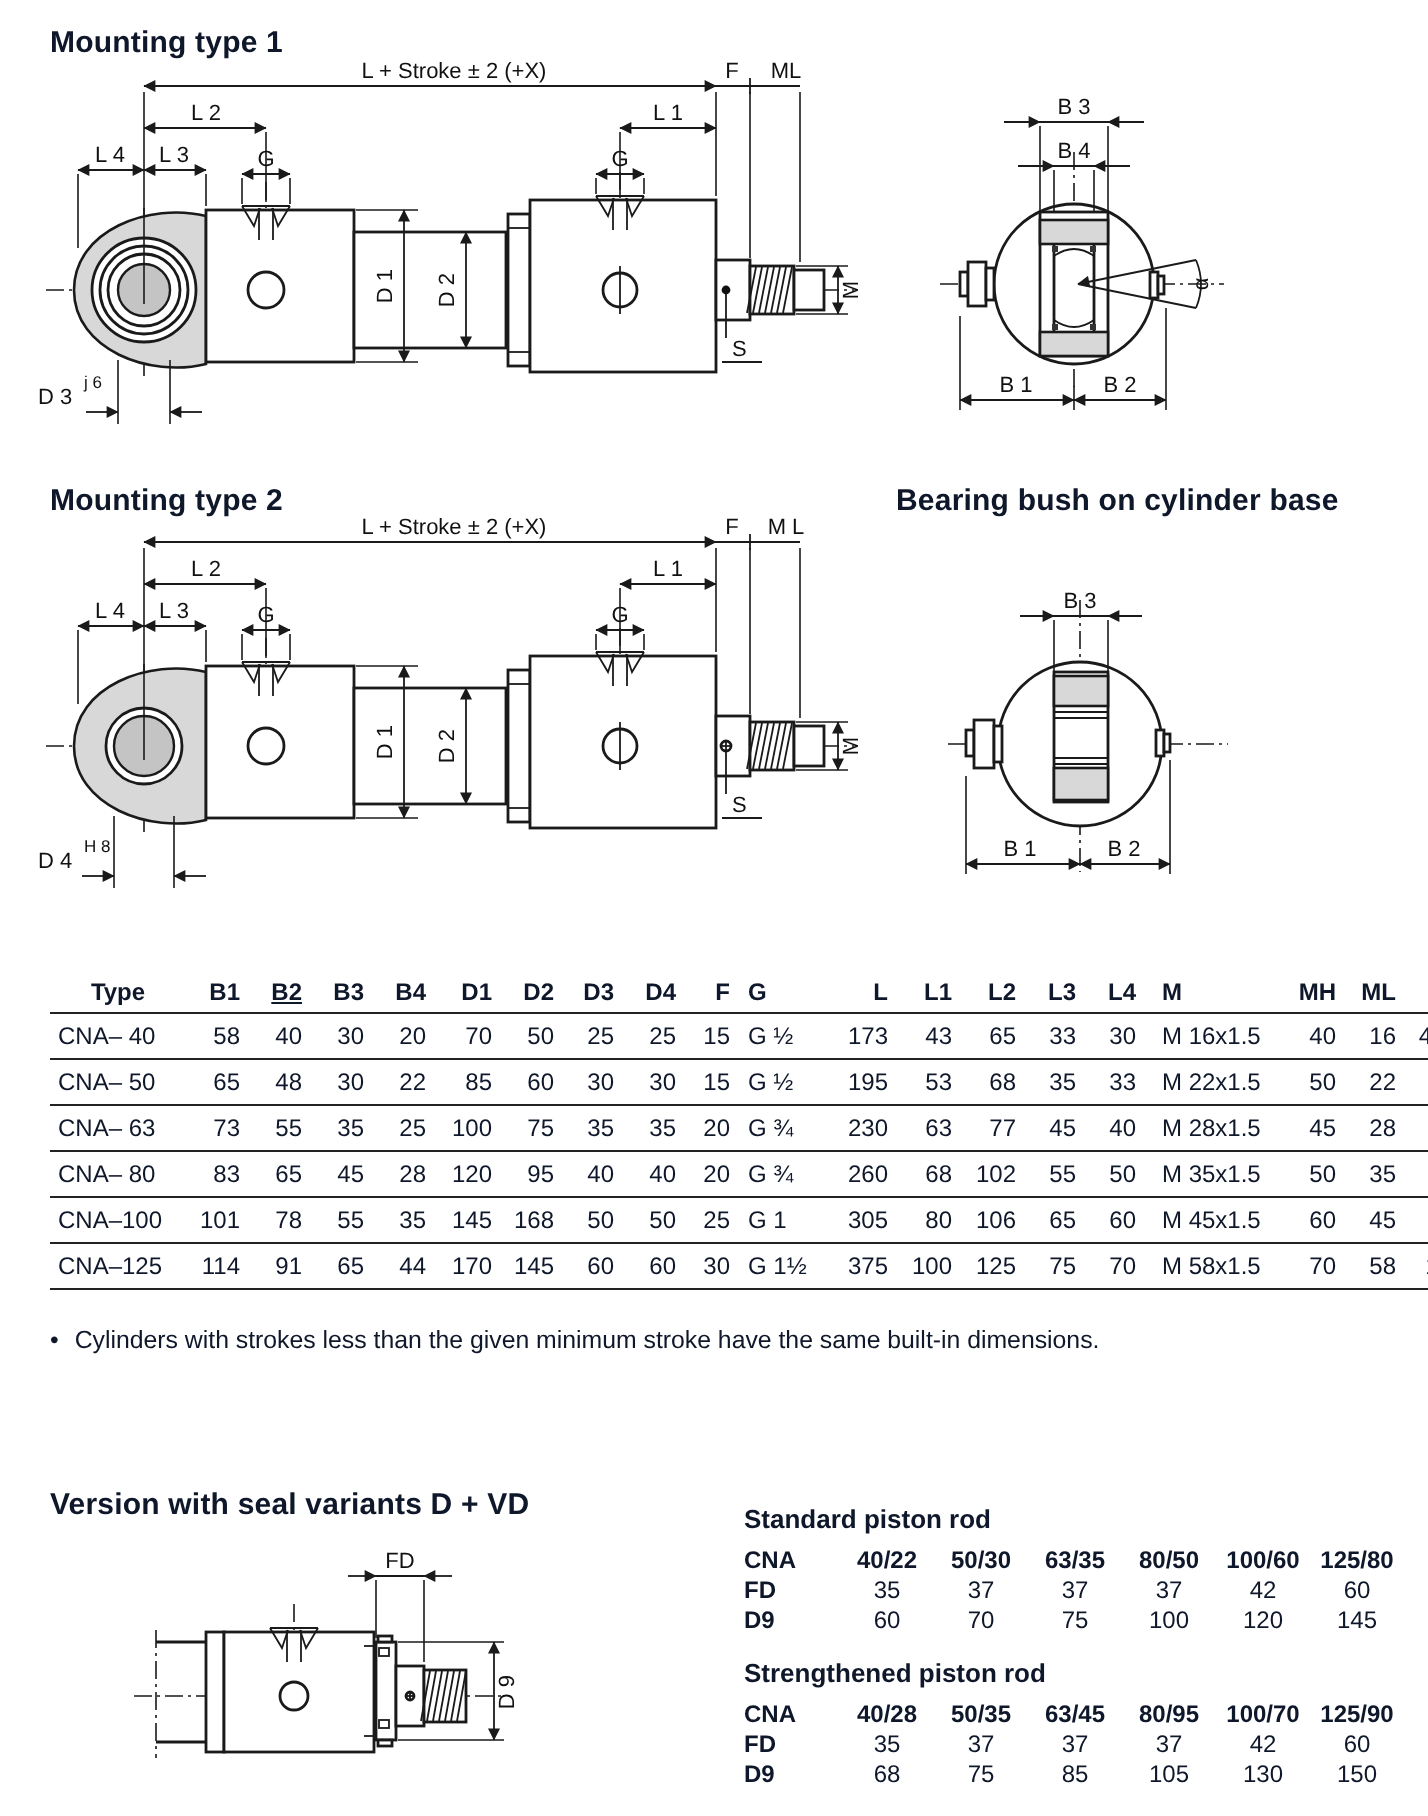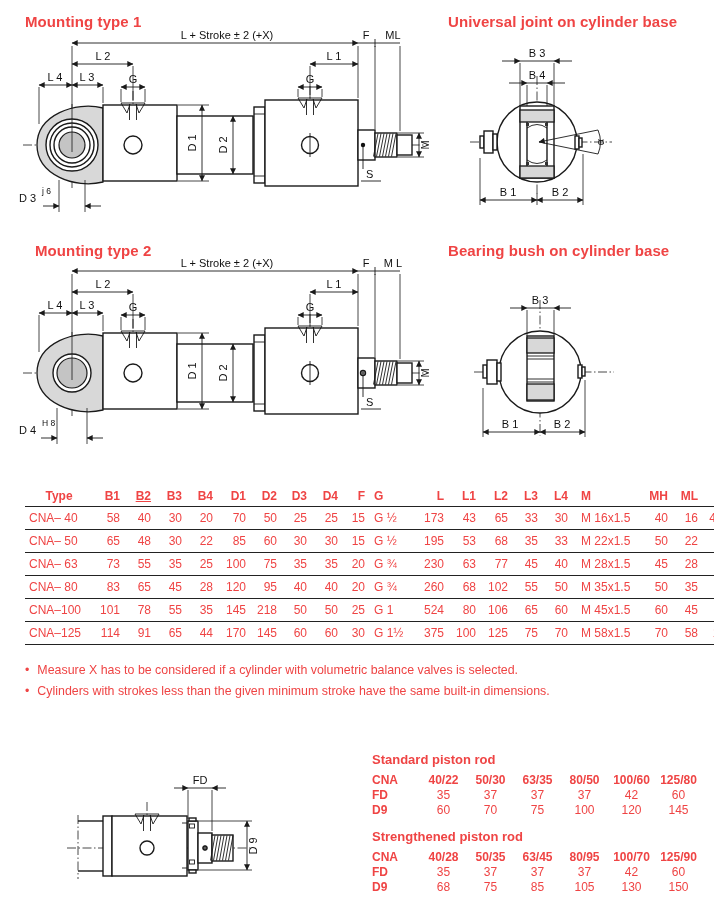--- a/index.html
+++ b/index.html
@@ -1,17 +1,17 @@
 <!DOCTYPE html>
 <html><head>
 <meta charset="utf-8">
 <style>
   html,body{margin:0;padding:0;background:#fff;}
   .page{position:relative;width:714px;height:908px;background:#fff;overflow:hidden;
-        font-family:"Liberation Sans",sans-serif;color:#ef4444;}
+        font-family:"Liberation Sans",sans-serif;color:#0f172a;}
   .h{position:absolute;font-weight:bold;font-size:15px;letter-spacing:.1px;white-space:nowrap;}
   svg{position:absolute;overflow:visible;}
   svg text{font-family:"Liberation Sans",sans-serif;font-size:11px;fill:#111;}
   svg text.sup{font-size:8.5px;}
   .ln{stroke:#1a1a1a;stroke-width:1.4;fill:none;}
   .lnw{fill:#fff;stroke:#1a1a1a;stroke-width:1.4;}
   .gray{fill:#d8d8d8;stroke:#1a1a1a;stroke-width:1.3;}
   .grayd{fill:#c4c4c4;stroke:#1a1a1a;stroke-width:1.2;}
   .dim{stroke:#1a1a1a;stroke-width:.9;fill:none;}
   .ext{stroke:#1a1a1a;stroke-width:.8;fill:none;}
@@ -47,22 +47,21 @@
 
   <svg width="0" height="0">
     <defs>
       <marker id="arr" viewBox="0 0 10 10" refX="9.5" refY="5" markerWidth="8" markerHeight="6" orient="auto-start-reverse" markerUnits="userSpaceOnUse">
         <path d="M0,0 L10,5 L0,10 Z" fill="#1a1a1a"></path>
       </marker>
     </defs>
   </svg>
 
   <div class="h" style="left:25px;top:13px">Mounting type 1</div>
-  <div class="h" style="left:448px;top:13px">Universal joint on cylinder base</div>
-  <div class="h" style="left:35px;top:242px">Mounting type 2</div>
+  <div class="h" style="left:25px;top:242px">Mounting type 2</div>
   <div class="h" style="left:448px;top:242px">Bearing bush on cylinder base</div>
 
   <svg style="left:15px;top:30px" width="420" height="200" viewBox="0 0 420 200">
     <g>
       <path class="cl" d="M8,115 H412"></path>
       <path class="cl" d="M57,74 V158"></path>
       <path class="cl" d="M118,61 V96"></path>
       <path class="cl" d="M295,56 V91"></path>
     </g>
     <g>
@@ -483,26 +482,26 @@
           <td>35</td>
           <td>8</td>
         </tr>
         <tr>
           <td>CNA–100</td>
           <td>101</td>
           <td>78</td>
           <td>55</td>
           <td>35</td>
           <td>145</td>
-          <td>218</td>
+          <td>168</td>
           <td>50</td>
           <td>50</td>
           <td>25</td>
           <td>G 1</td>
-          <td>524</td>
+          <td>305</td>
           <td>80</td>
           <td>106</td>
           <td>65</td>
           <td>60</td>
           <td>M 45x1.5</td>
           <td>60</td>
           <td>45</td>
           <td>8</td>
         </tr>
         <tr>
@@ -525,25 +524,25 @@
           <td>M 58x1.5</td>
           <td>70</td>
           <td>58</td>
           <td>10</td>
         </tr>
       </tbody>
   </table>
 
   <div class="note">
     <ul id="note-list">
-        <li>Measure X has to be considered if a cylinder with volumetric balance valves is selected.</li>
         <li>Cylinders with strokes less than the given minimum stroke have the same built-in dimensions.</li>
       </ul>
   </div>
 
+  <div class="h" style="left:25px;top:744px">Version with seal variants D + VD</div>
 
   <svg style="left:55px;top:778px" width="300" height="128" viewBox="0 0 300 128">
     <g>
       <path class="cl" d="M12,70 H198"></path>
       <path class="cl" d="M23,37 V101"></path>
       <path class="cl" d="M92,24 V58"></path>
     </g>
     <g>
       <line class="ln" x1="23" y1="43" x2="48" y2="43"></line>
         <line class="ln" x1="23" y1="93" x2="48" y2="93"></line>

